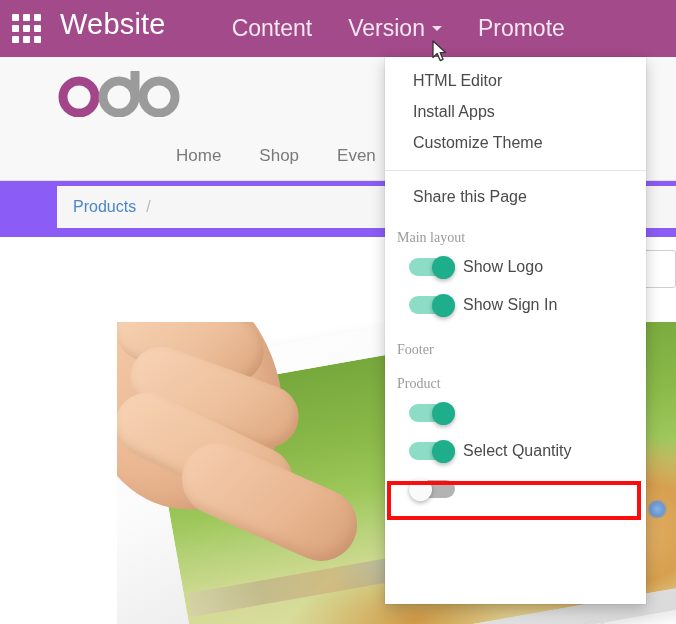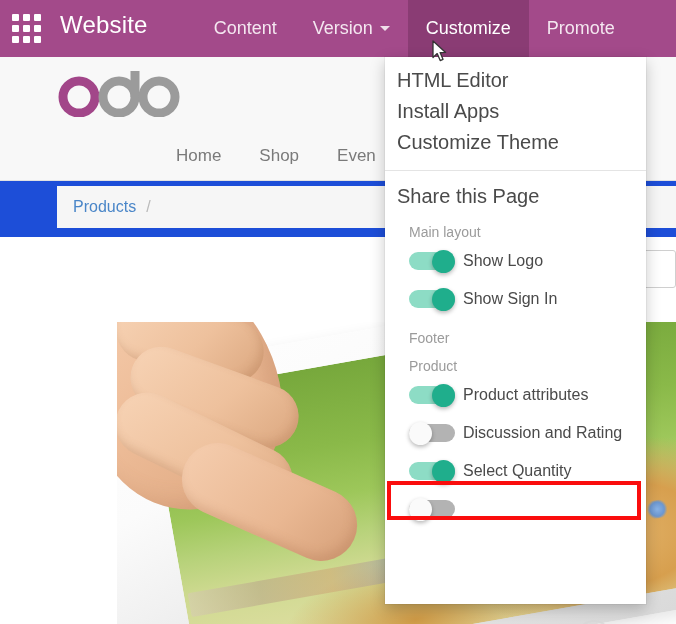--- a/index.html
+++ b/index.html
@@ -19,28 +19,28 @@
   }
   .apps-btn {
     width:52px; display:flex; align-items:center; justify-content:center;
     cursor:pointer;
   }
   .grid-icon { display:grid; grid-template-columns:repeat(3,7px); grid-gap:4px; }
   .grid-icon i { display:block; width:7px; height:7px; background:#fff; border-radius:1px; }
 
   .brand {
     display:flex; align-items:center;
-    color:#ffffff; font-size:24px; font-weight:400;
+    color:#ffffff; font-size:29px; font-weight:400;
     padding:0 10px 8px 8px; letter-spacing:.2px;
   }
 
   .topnav { display:flex; align-items:stretch; margin-left:38px; }
   .topnav-item {
     display:flex; align-items:center; padding:0 18px;
-    color:#f4e7f0; font-size:18px; cursor:pointer; white-space:nowrap;
+    color:#f4e7f0; font-size:23px; cursor:pointer; white-space:nowrap;
   }
   .topnav-item.active { background:#8a3c74; color:#ffffff; }
   .caret {
     display:inline-block; margin-left:7px;
     width:0;height:0;border-left:5px solid transparent;border-right:5px solid transparent;
     border-top:5px solid #efdfe9;
   }
 
   
   .site {
@@ -52,21 +52,21 @@
     border-bottom:1px solid #e2e2e2;
   }
   .logo { position:absolute; left:57px; top:8px; }
   .logo svg { display:block; }
   .site-nav {
     position:absolute; left:176px; bottom:14px;
     display:flex; gap:38px; font-size:17px; color:#7a7a7a;
   }
   .site-nav span { cursor:pointer; white-space:nowrap; }
 
-  .breadcrumb-wrap { position:relative; height:56px; background:#1d4ed8; }
+  .breadcrumb-wrap { position:relative; height:56px; background:#8b5cf6; }
   .breadcrumb {
     position:absolute; left:57px; top:5px; right:0; height:42px;
     background:#f6f6f6;
     display:flex; align-items:center; padding:0 16px;
     font-size:16px; color:#777;
   }
   .bc-link { color:#4a86c8; cursor:pointer; }
   .bc-sep { color:#bbb; margin:0 10px; }
   .bc-current { color:#6e6e6e; }
 
@@ -163,28 +163,28 @@
   
   .dropdown {
     position:absolute; left:385px; top:57px; width:261px; height:547px;
     background:#ffffff;
     box-shadow:0 5px 14px rgba(0,0,0,.22), 0 0 0 1px rgba(0,0,0,.04);
     z-index:30;
     padding-top:8px;
   }
   .menu-item {
     height:31px; display:flex; align-items:center;
-    padding-left:12px; font-size:20px; color:#4a4a4a; cursor:pointer;
+    padding-left:28px; font-size:16px; color:#4a4a4a; cursor:pointer;
   }
   .menu-div {
     height:1px; background:#e4e4e4; margin:12px 0 10px 0;
   }
   .section-label {
-    padding-left:24px; font-size:14px; color:#9b9b9b;
-    margin-top:12px; margin-bottom:2px;
+    padding-left:12px; font-size:14px; color:#9b9b9b;
+    margin-top:18px; margin-bottom:2px;font-family:Liberation Serif, serif;
   }
   .opt-row {
     position:relative;
     display:flex; align-items:center; gap:8px;
     padding-left:24px; height:38px; cursor:pointer;
   }
   .opt-label { font-size:16px; color:#4a4a4a; }
 
   .toggle {
     position:relative; width:46px; height:22px; border-radius:11px; flex:none;
@@ -231,23 +231,20 @@
     </div>
     <div class="brand">Website</div>
 
     <div class="topnav">
       <div class="topnav-item">
         <span>Content</span>
       </div>
       <div class="topnav-item">
         <span>Version</span>
         <span class="caret"></span>
-      </div>
-      <div class="topnav-item active">
-        <span>Customize</span>
       </div>
       <div class="topnav-item">
         <span>Promote</span>
       </div>
     </div>
   </div>
 
   <div class="site">
 
     <div class="site-header">
@@ -331,28 +328,20 @@
     </div>
 
     <div class="section-label">Footer</div>
 
     <div class="section-label">Product</div>
     <div class="opt-row">
       <span class="toggle on">
         <span class="track"></span>
         <span class="knob"></span>
       </span>
-      <span class="opt-label">Product attributes</span>
-    </div>
-    <div class="opt-row">
-      <span class="toggle off">
-        <span class="track"></span>
-        <span class="knob"></span>
-      </span>
-      <span class="opt-label">Discussion and Rating</span>
     </div>
     <div class="opt-row">
       <span class="toggle on">
         <span class="track"></span>
         <span class="knob"></span>
       </span>
       <span class="opt-label">Select Quantity</span>
     </div>
     <div class="opt-row">
       <span class="toggle off">

